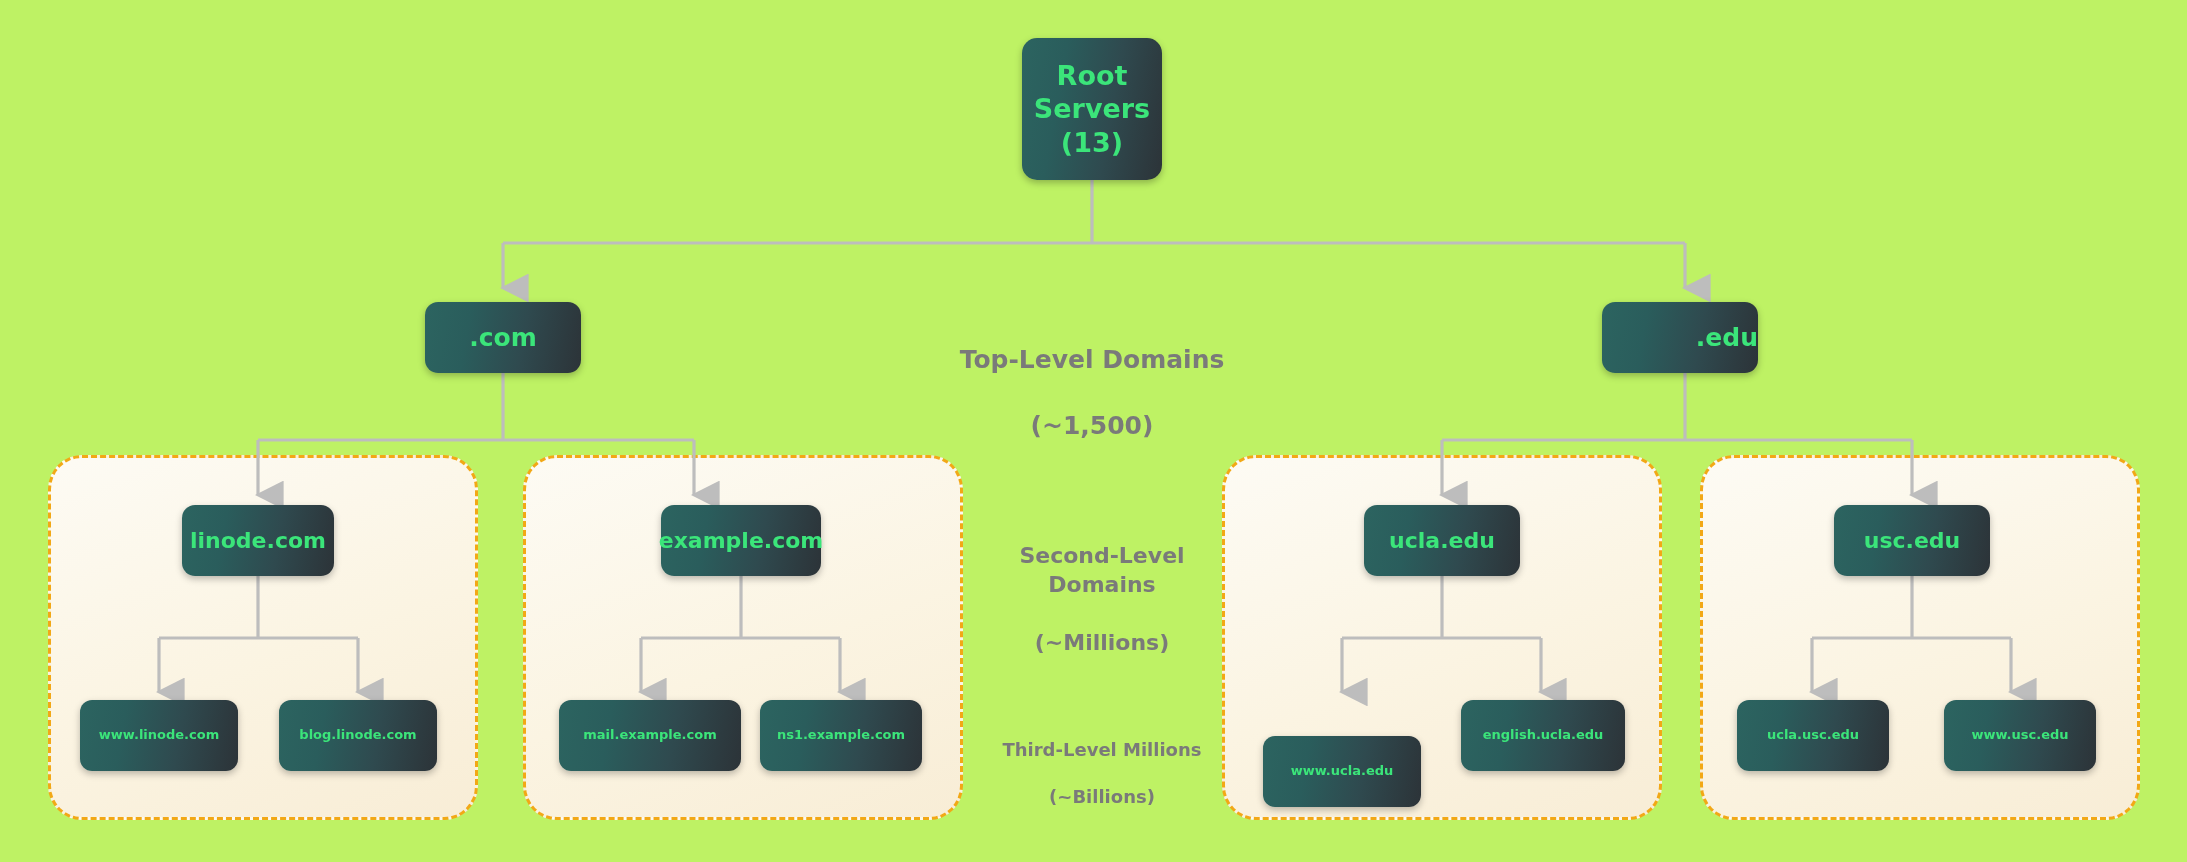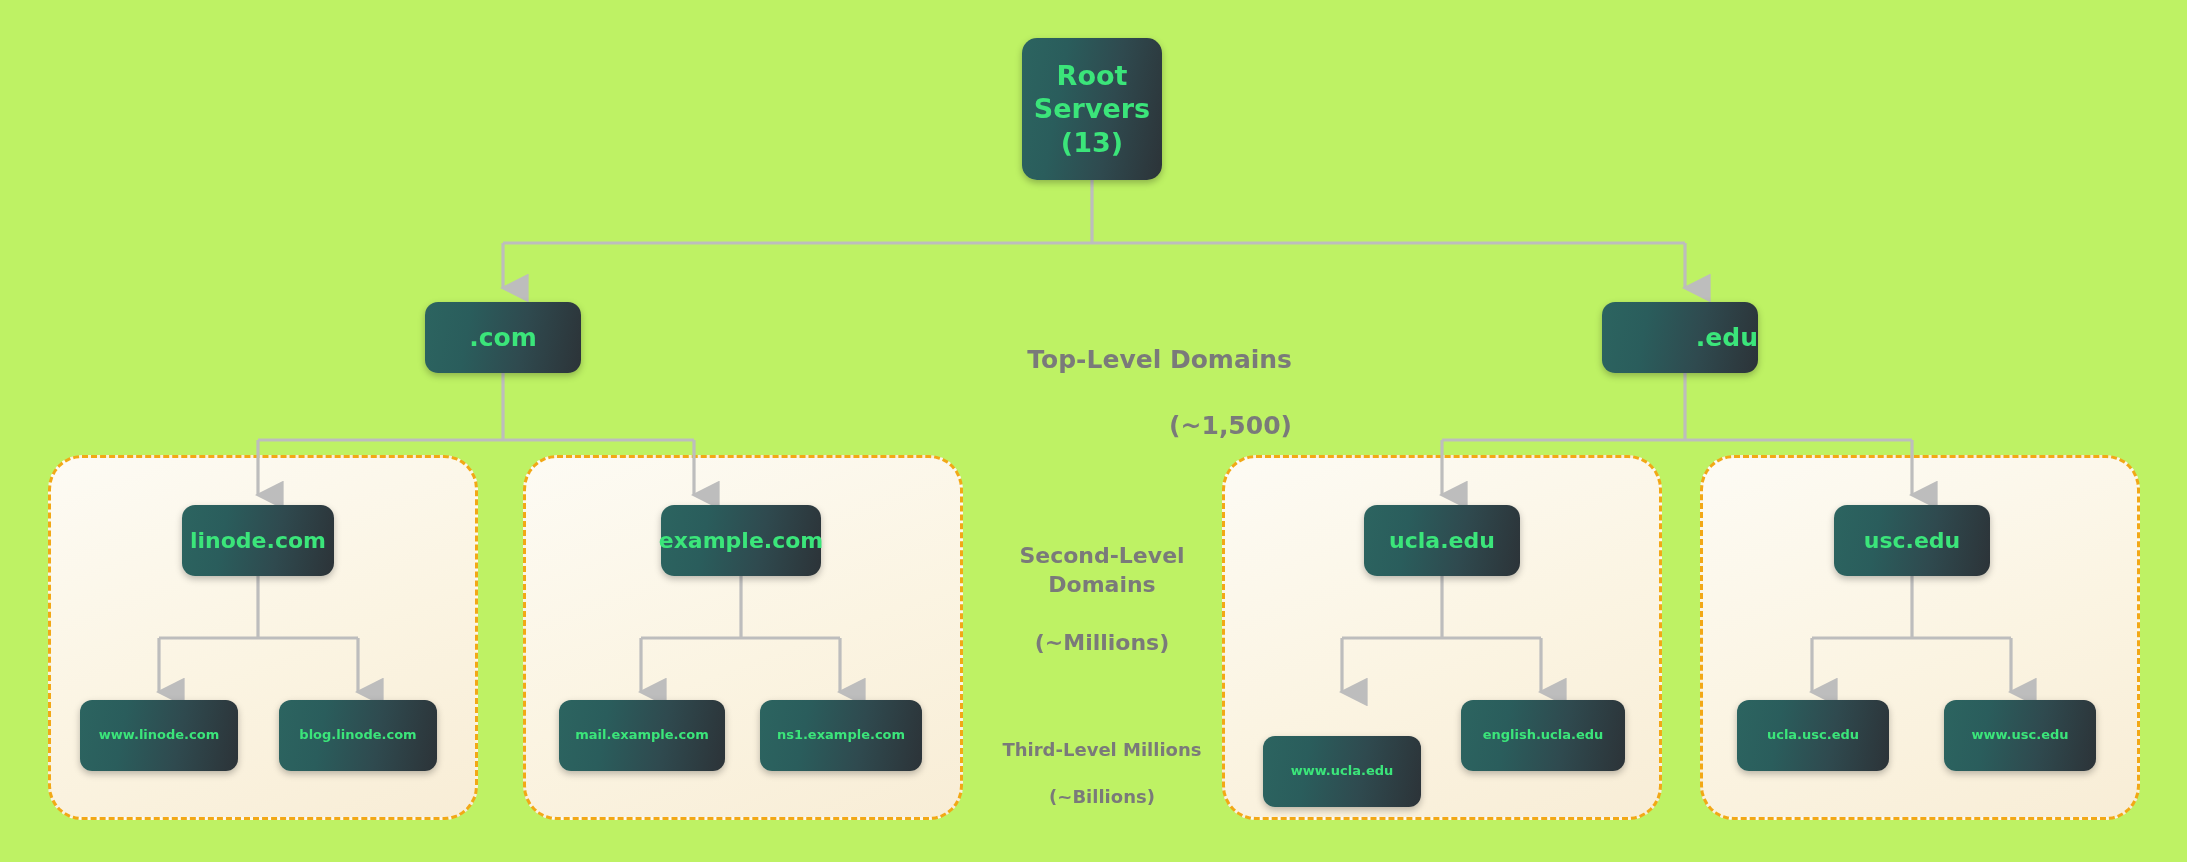--- a/index.html
+++ b/index.html
@@ -140,21 +140,21 @@
 (13)</span>
   </div>
 
   <div class="node tld" style="left:425px; top:302px; width:156px; height:71px;">
     <span>.com</span>
   </div>
   <div class="node tld" style="left:1602px; top:302px; width:156px; height:71px;justify-content:flex-end;">
     <span>.edu</span>
   </div>
 
-  <div class="tier-label big" style="left:892px; top:310px; width:400px;text-align:right;">
+  <div class="tier-label big" style="left:892px; top:310px; width:400px;">
     <div>Top-Level Domains</div>
     <div>(~1,500)</div>
   </div>
 
   <div class="tier-label mid" style="left:972px; top:512px; width:260px;">
     <div>Second-Level Domains</div>
     <div>(~Millions)</div>
   </div>
 
   <div class="tier-label small" style="left:992px; top:714px; width:220px;">
@@ -175,21 +175,21 @@
     <span>usc.edu</span>
   </div>
 
   <div class="node thd" style="left:80px; top:700px; width:158px; height:71px;">
     <span>www.linode.com</span>
   </div>
   <div class="node thd" style="left:279px; top:700px; width:158px; height:71px;">
     <span>blog.linode.com</span>
   </div>
 
-  <div class="node thd" style="left:559px; top:700px; width:166px; height:71px;">
+  <div class="node thd" style="left:559px; top:700px; width:182px; height:71px;">
     <span>mail.example.com</span>
   </div>
   <div class="node thd" style="left:760px; top:700px; width:162px; height:71px;">
     <span>ns1.example.com</span>
   </div>
 
   <div class="node thd" style="left:1263px; top:736px; width:158px; height:71px;">
     <span>www.ucla.edu</span>
   </div>
   <div class="node thd" style="left:1461px; top:700px; width:164px; height:71px;">

